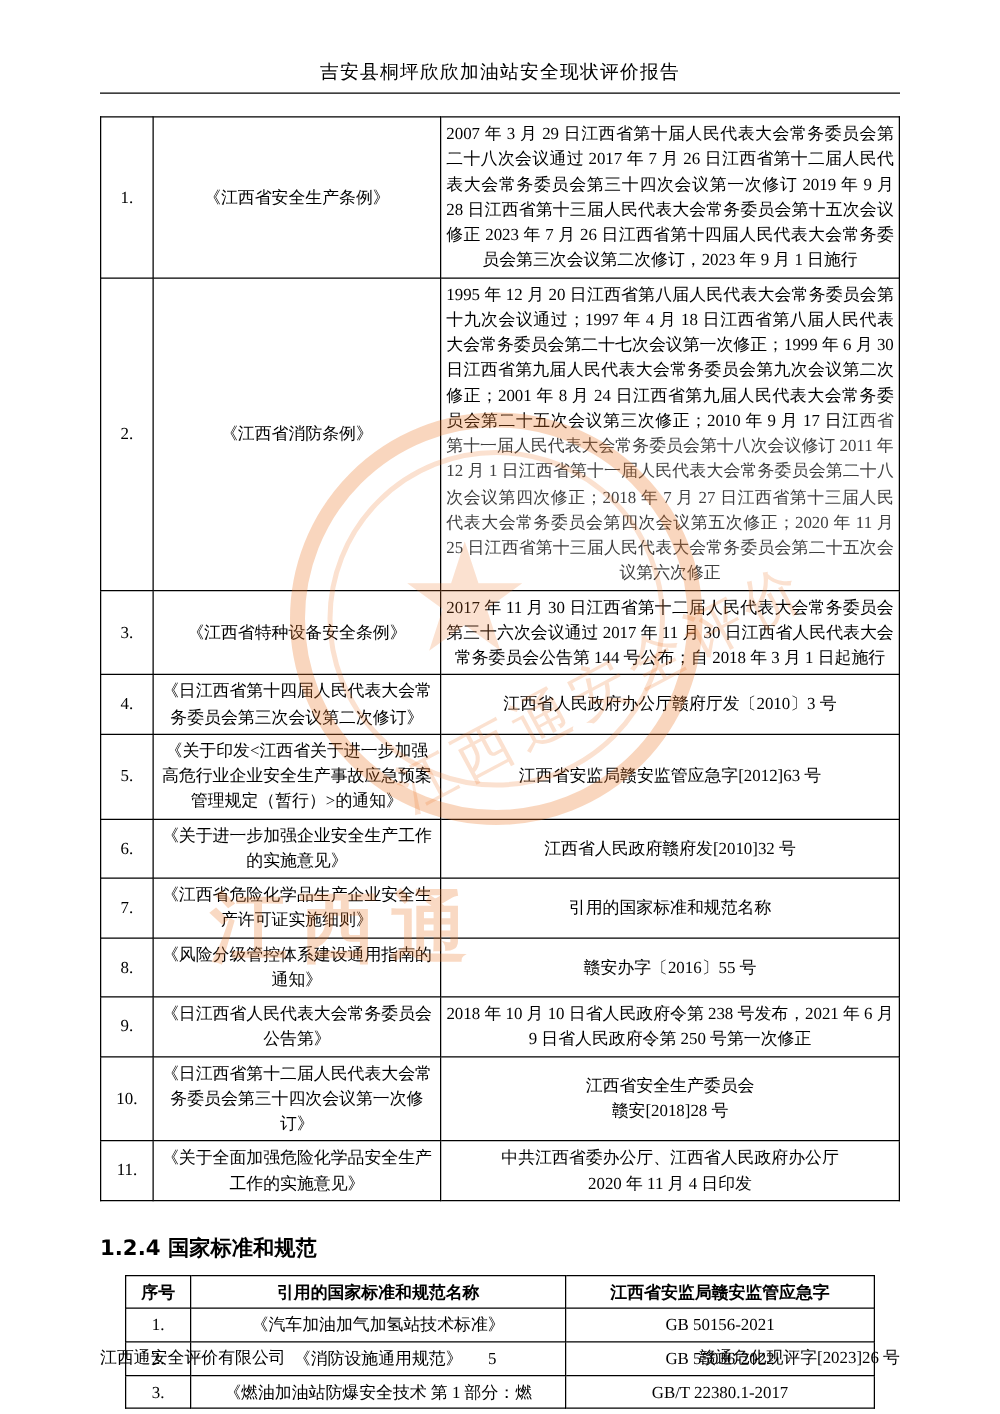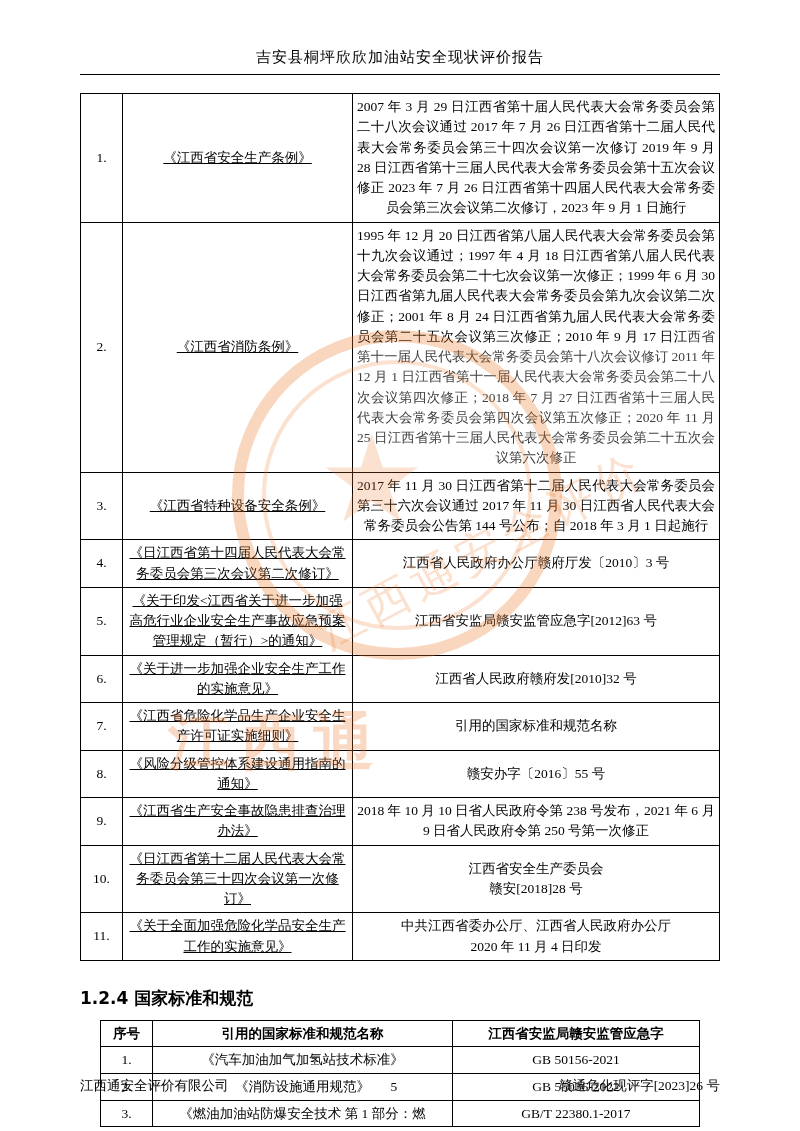--- a/index.html
+++ b/index.html
@@ -106,21 +106,21 @@
   }
   table.reg-table td, table.reg-table th {
     border: 1px solid #000;
     padding: 3px 4px;
     vertical-align: middle;
     font-size: 13.5px;
     line-height: 1.5;
     margin-top: 39px;
   }
   .col-no { width: 42px; text-align: center; }
-  .col-name { width: 230px; text-align: center; text-decoration: underline; }
+  .col-name { width: 230px; text-align: center; }
   .col-info { text-align: center; }
   .just-text {
     text-align: justify;
     text-align-last: center;
   }
   .red { color: #404040; }
 
   
   h2.section-title {
     font-family: "DejaVu Sans", sans-serif;
@@ -221,21 +221,21 @@
         <td class="col-name">《江西省危险化学品生产企业安全生产许可证实施细则》</td>
         <td class="col-info">引用的国家标准和规范名称</td>
       </tr>
       <tr>
         <td class="col-no">8.</td>
         <td class="col-name">《风险分级管控体系建设通用指南的通知》</td>
         <td class="col-info">赣安办字〔2016〕55 号</td>
       </tr>
       <tr>
         <td class="col-no">9.</td>
-        <td class="col-name">《江西省生产安全事故隐患排查治理办法》</td>
+        <td class="col-name">《日江西省人民代表大会常务委员会公告第》</td>
         <td class="col-info">2018 年 10 月 10 日省人民政府令第 238 号发布，2021 年 6 月 9 日省人民政府令第 250 号第一次修正</td>
       </tr>
       <tr>
         <td class="col-no">10.</td>
         <td class="col-name">《日江西省第十二届人民代表大会常务委员会第三十四次会议第一次修订》</td>
         <td class="col-info" style="white-space: pre-line;">江西省安全生产委员会
 赣安[2018]28 号</td>
       </tr>
       <tr>
         <td class="col-no">11.</td>

